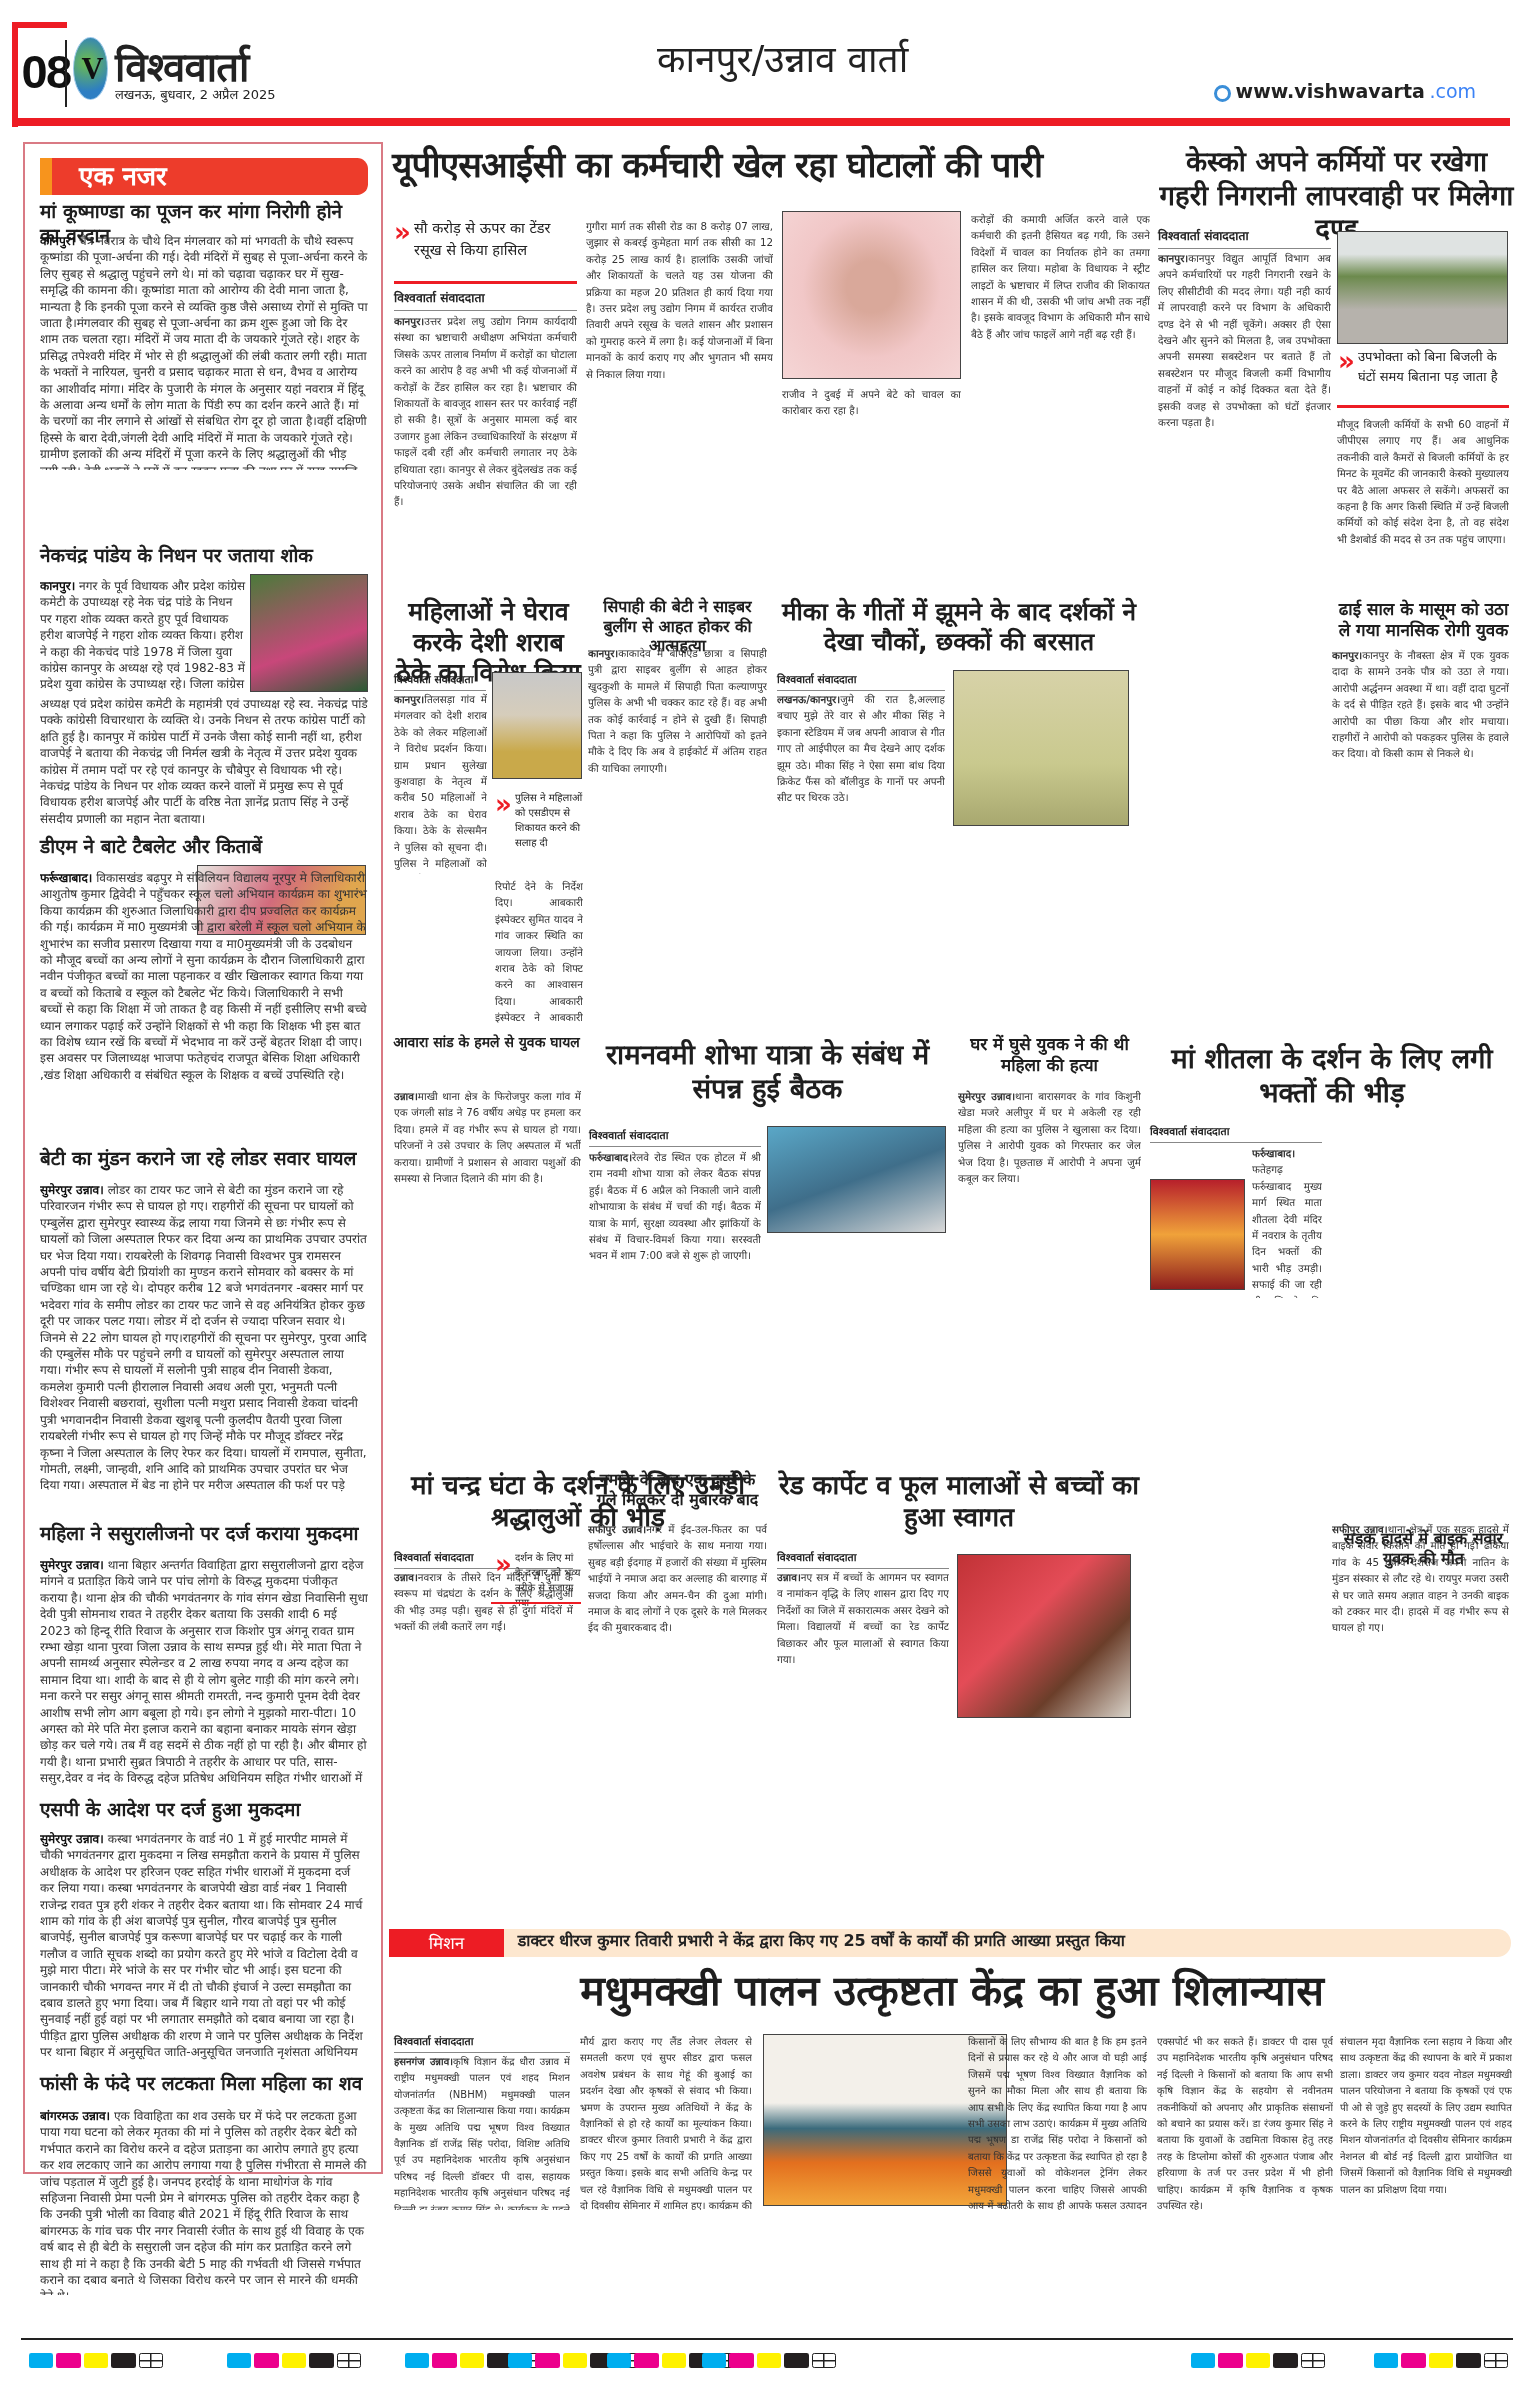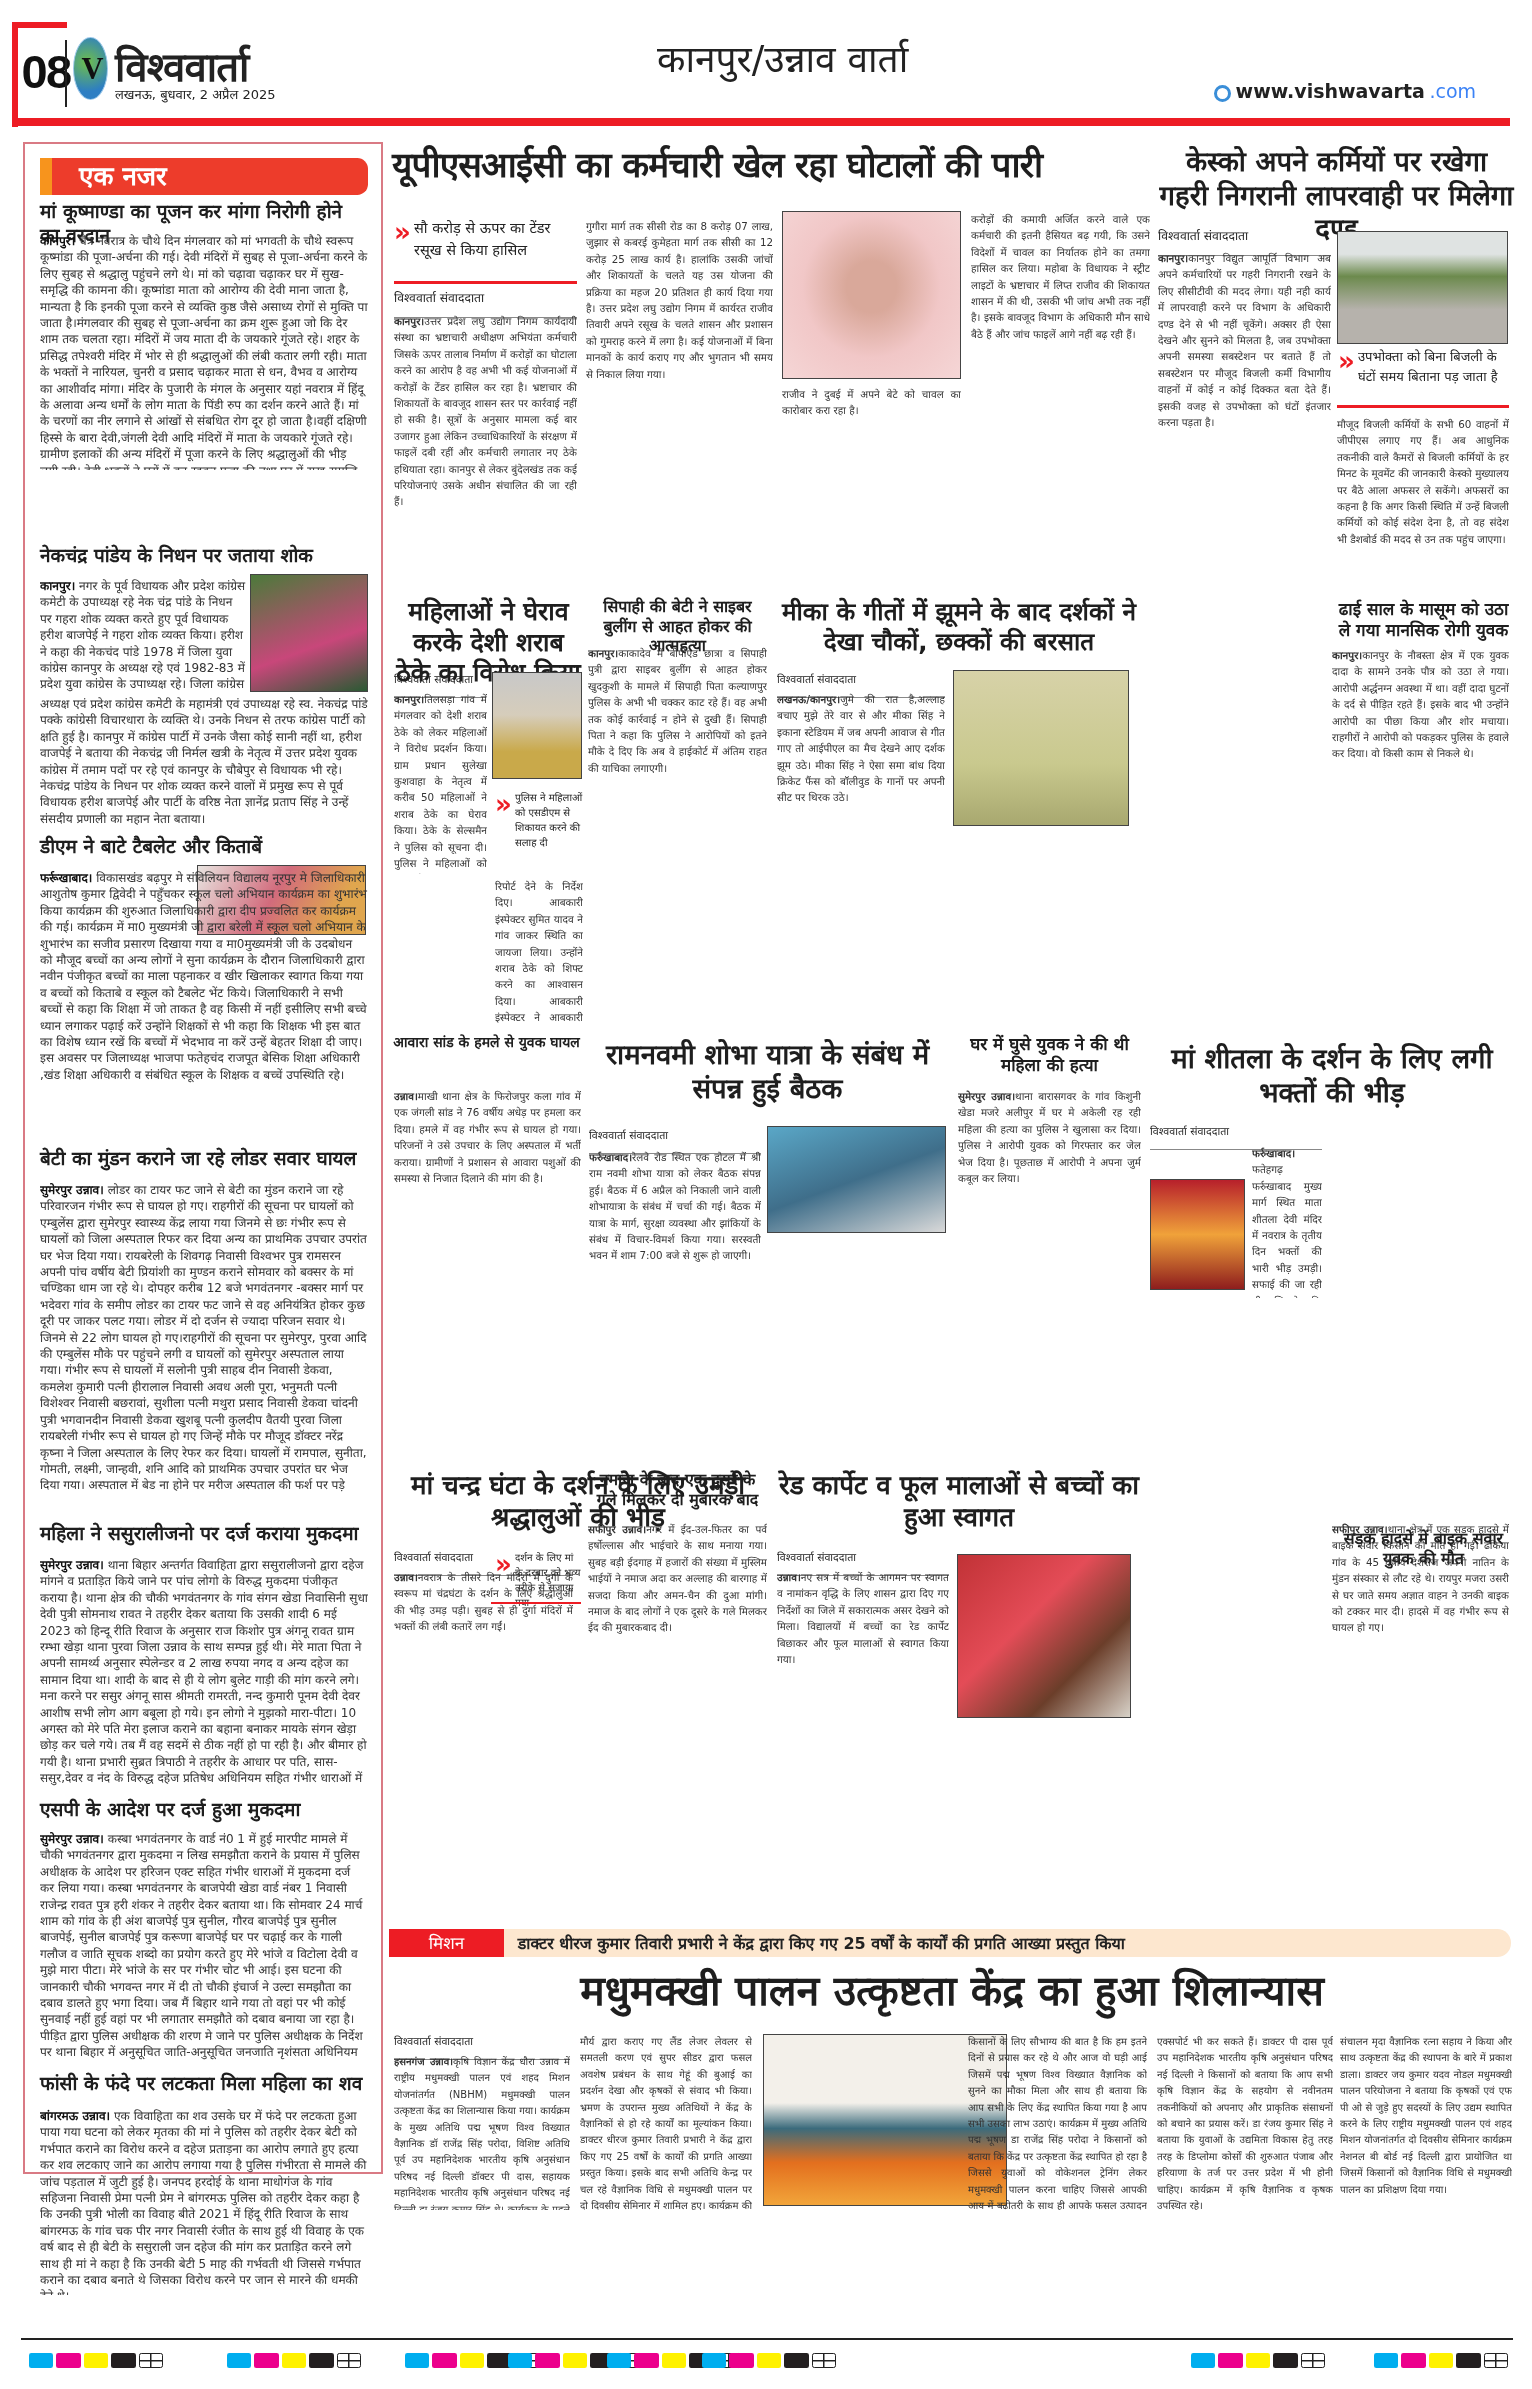--- a/index.html
+++ b/index.html
@@ -22,27 +22,27 @@
 
 #leftbox{left:23px;top:142px;width:360px;height:2032px;border:2.3px solid #d97a84}
 .ek-nazar{left:40px;top:158px;width:328px;height:37px;background:#ed3c2b;border-radius:0 10.7px 10.7px 0;border-left:12.2px solid #f7941d;color:#fff;font-size:26px;font-weight:bold;padding-left:27px;line-height:37px}
 .lh{position:absolute;left:40px;width:328px;font-weight:bold;color:#1e1e1e;font-size:19px;line-height:1.25}
 .lb{position:absolute;left:40px;width:328px;font-size:12px;line-height:16.4px;color:#333;text-align:left}
 .lb b{color:#111}
 .photo{position:absolute;border:0.8px solid #444;overflow:hidden}
 
 .h1{position:absolute;font-weight:bold;color:#1e1e1e;text-align:center;line-height:1.22}
 .body{position:absolute;font-size:10.3px;line-height:16.4px;color:#333;text-align:justify}
-.byline{position:absolute;font-size:12.2px;font-weight:normal;color:#222;border-bottom:1.5px solid #888;padding-bottom:11px}
+.byline{position:absolute;font-size:12.2px;font-weight:bold;color:#222;border-bottom:1.5px solid #888;padding-bottom:4px}
 .sub{position:absolute;font-size:14.5px;color:#222;line-height:1.5;padding-left:20px}
 .sub:before{content:"»";position:absolute;left:0;top:-4.6px;color:#ed1c24;font-size:26px;font-weight:bold}
 .redline{position:absolute;height:3.1px;background:#ed1c24}
 .hr{position:absolute;height:2.3px;background:#222}
 
-#mission{left:389px;top:1929px;width:1122px;height:27.5px;background:#fde7cf;border-radius:0 13.7px 13.7px 0;display:flex;align-items:center}
+#mission{left:389px;top:1929px;width:1122px;height:27.5px;background:#fde7cf;border-radius:0 13.7px 13.7px 0;display:flex;align-items:flex-start}
 #mission .tag{background:#ed1c24;color:#fff;font-size:17px;width:115px;height:100%;display:flex;align-items:center;justify-content:center}
 #mission .txt{font-size:16px;color:#222;padding-left:13.7px;font-weight:bold}
 
 .cmyk{position:absolute;display:flex;gap:3.1px}
 .cmyk i{display:block;width:24.4px;height:15.3px;border-radius:2.3px}
 .cmyk i.reg{border:1.5px solid #222;background:linear-gradient(#222,#222) center/100% 1.5px no-repeat,linear-gradient(#222,#222) center/1.5px 100% no-repeat #fff}
 </style>
 </head>
 <body>
 

